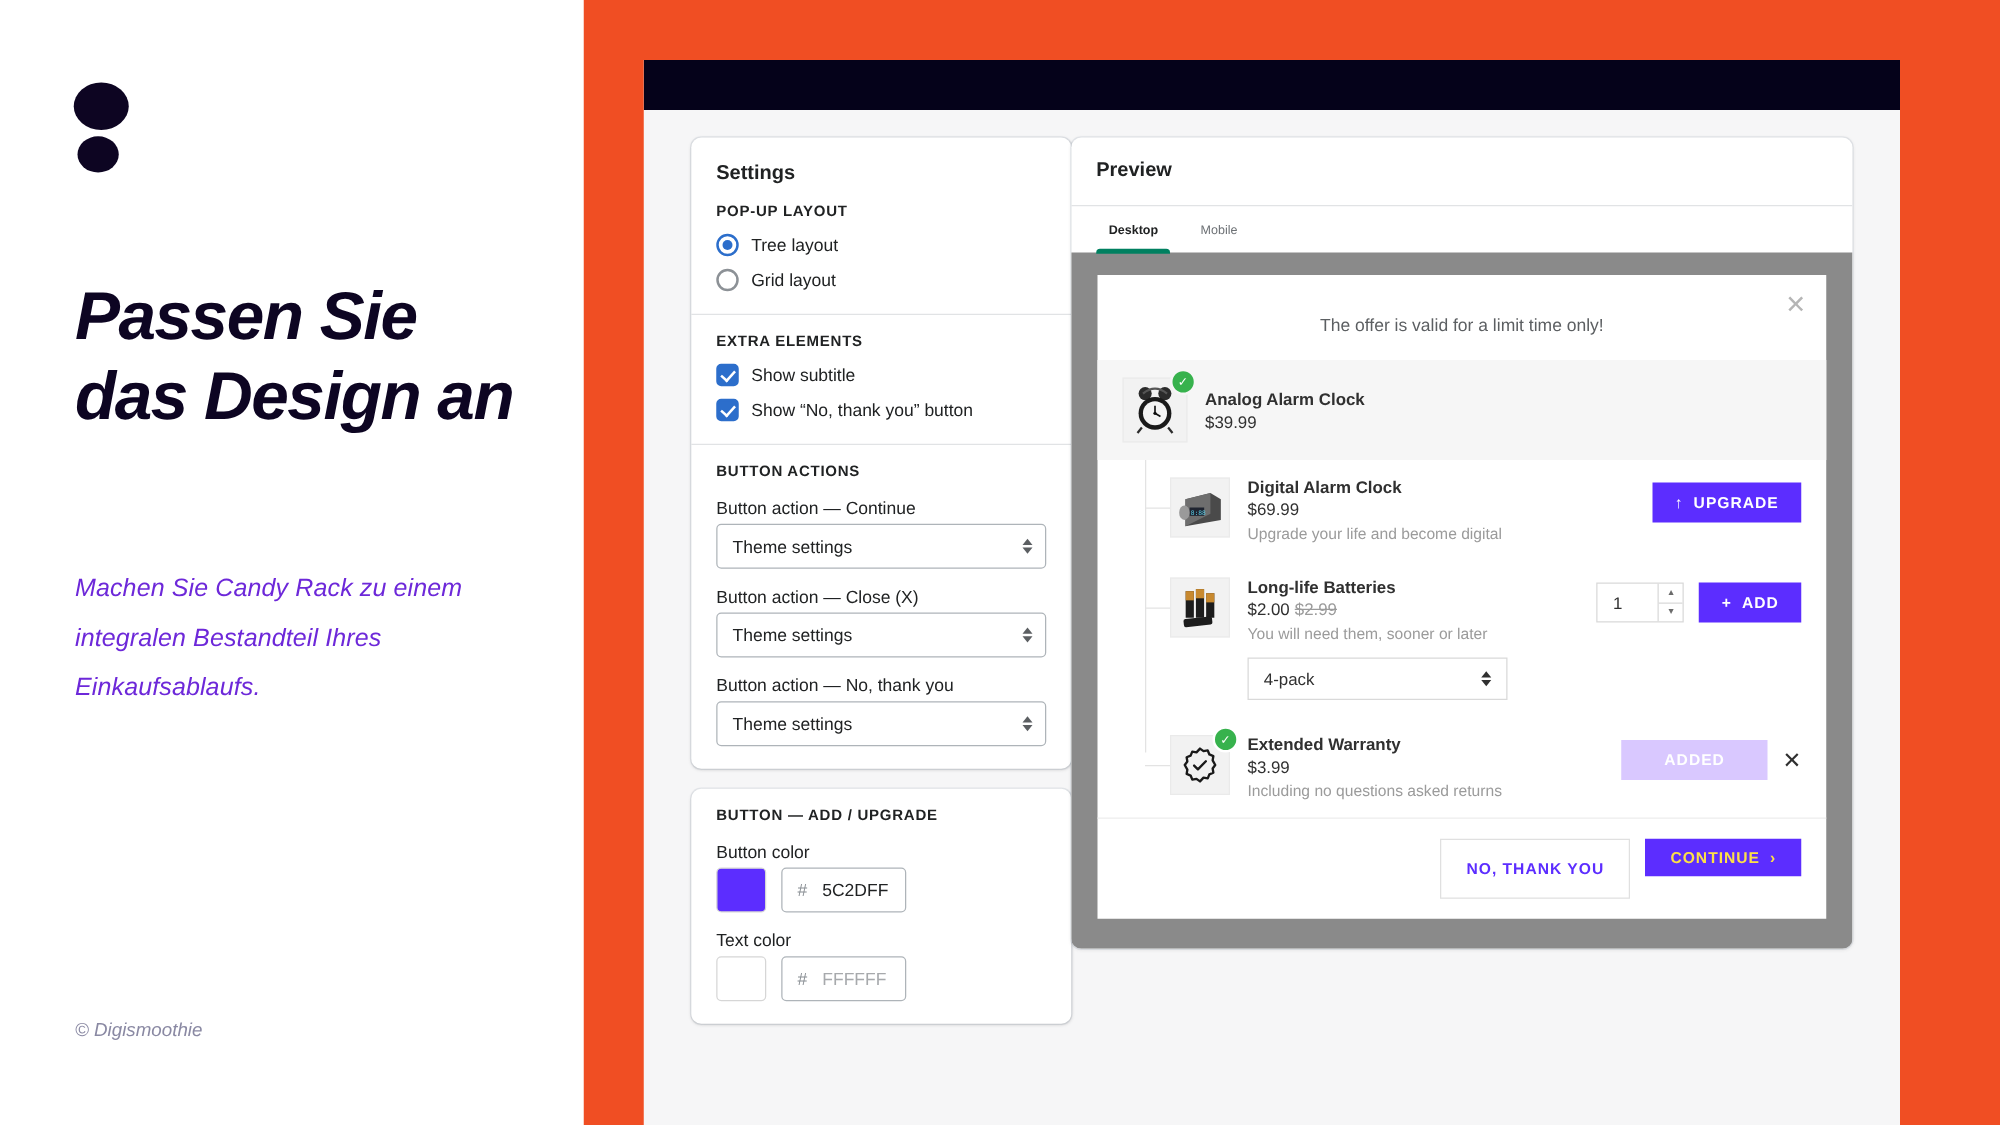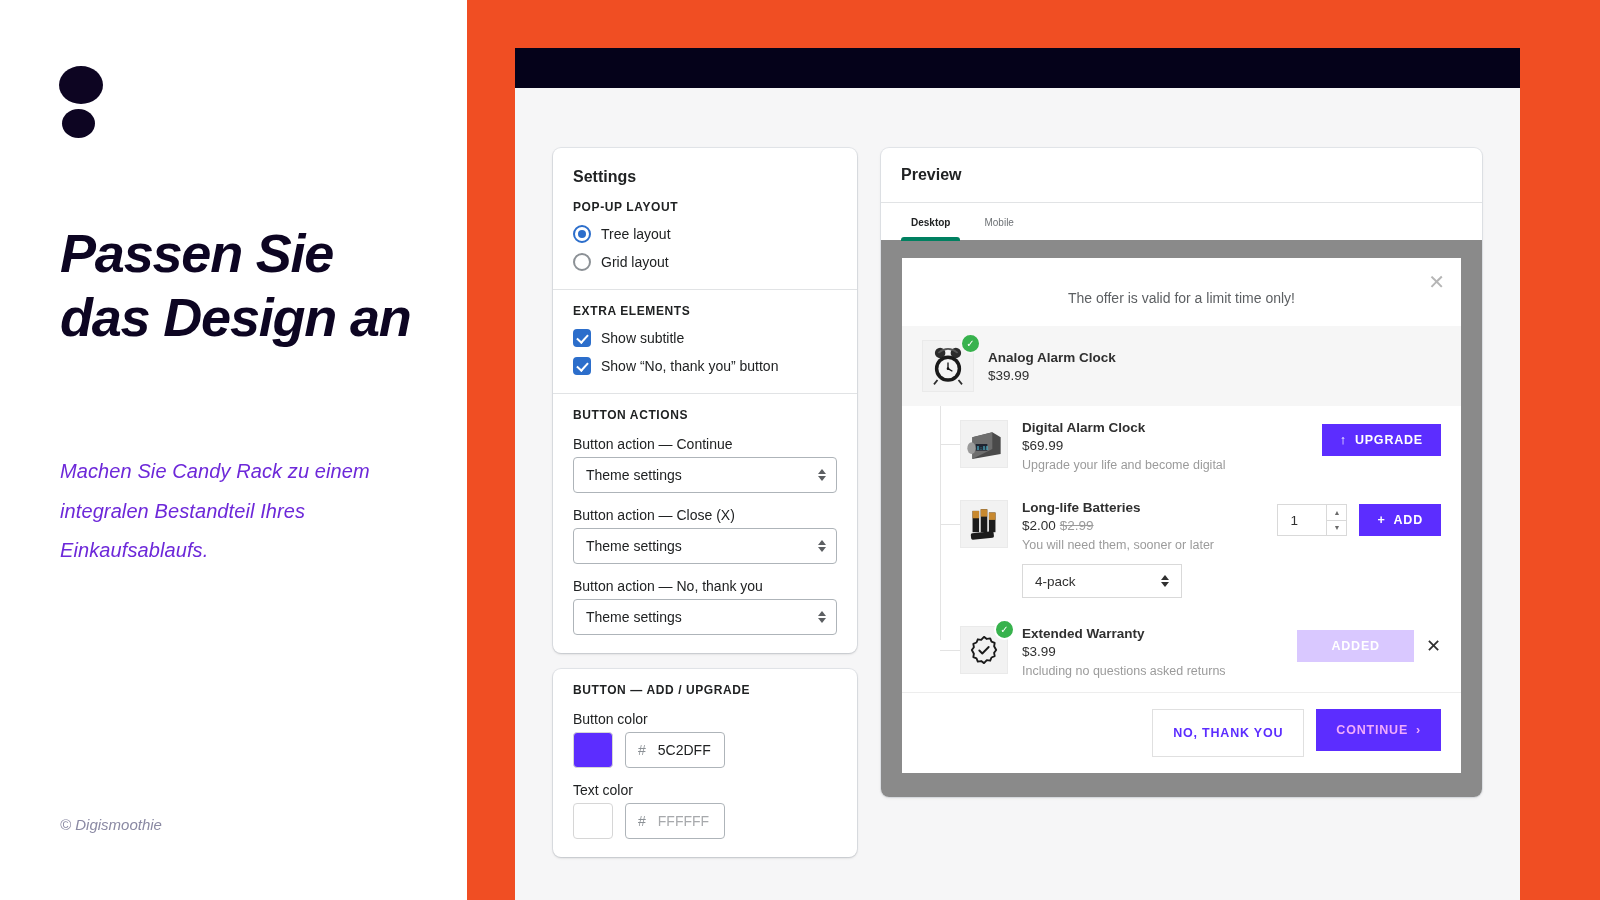--- a/index.html
+++ b/index.html
@@ -53,23 +53,22 @@
     position: absolute; left: 48px; top: 48px;
     width: 1005px; height: 860px;
     background: #f6f6f7;
     overflow: hidden;
   }
   .window-topbar {
     height: 40px; width: 100%;
     background: #05021a;
   }
   .window-body {
-    display: flex; gap: 24px;
+    display: flex; gap: 0;
     padding: 22px 38px 0 38px;
-    margin-top: 38px;
   }
 
   
   .col-settings { flex: 0 0 304px; }
   .card {
     background: #ffffff;
     border-radius: 8px;
     box-shadow: 0 0 0 1px rgba(6,44,82,.07), 0 1px 3px 0 rgba(64,66,69,.12), 0 1px 2px 0 rgba(0,0,0,.08);
     margin-bottom: 16px;
   }
@@ -228,39 +227,39 @@
   .qty-steps {
     flex: 0 0 20px; border-left: 1px solid #d9d9d9;
     display: flex; flex-direction: column;
   }
   .qty-steps span {
     flex: 1; display: flex; align-items: center; justify-content: center;
     font-size: 7px; color: #6b6b6b;
   }
   .qty-steps span:first-child { border-bottom: 1px solid #d9d9d9; }
   .variant-select {
-    margin-top: 12px; width: 160px; height: 34px;
+    margin-top: 12px; width: 208px; height: 34px;
     border: 1px solid #d9d9d9; display: flex; align-items: center;
     justify-content: space-between; padding: 0 12px;
     font-size: 13.5px; color: #303030;
   }
   .x-close { font-size: 18px; color: #303030; line-height: 1; cursor: pointer; }
 
   .popup-foot {
     border-top: 1px solid #ededed;
     padding: 16px 20px; display: flex; justify-content: flex-end; gap: 12px;
   }
   .btn-ghost {
     border: 1px solid #e0e0e0; background: #fff; color: #5c2dff;
     font-size: 12.5px; font-weight: 700; letter-spacing: .8px;
     height: 48px; padding: 0 20px; display: flex; align-items: center;
   }
   .btn-continue {
-    background: #5c2dff; color: #f0abfc; font-size: 12.5px; font-weight: 700;
-    letter-spacing: .8px; height: 42px; padding: 0 20px;
+    background: #5c2dff; color: #fde047; font-size: 12.5px; font-weight: 700;
+    letter-spacing: .8px; height: 30px; padding: 0 20px;
     display: flex; align-items: center; gap: 8px; border: none;
   }
   .clock-svg, .batt-svg, .seal-svg { display:block; }
 </style>
 </head>
 <body>
 
 <div class="page">
 
   <div class="promo">

